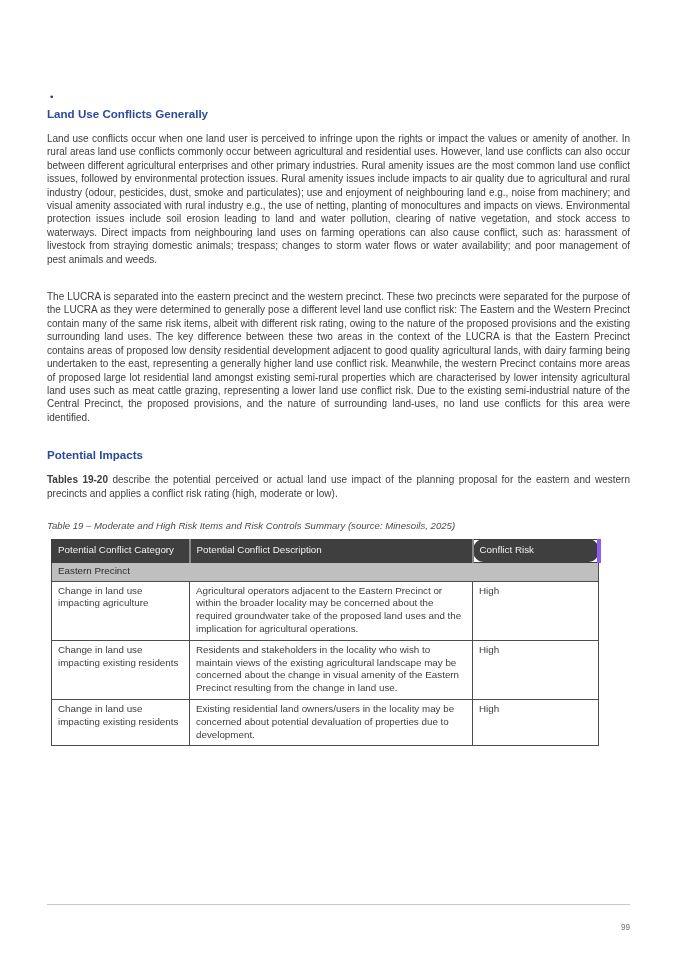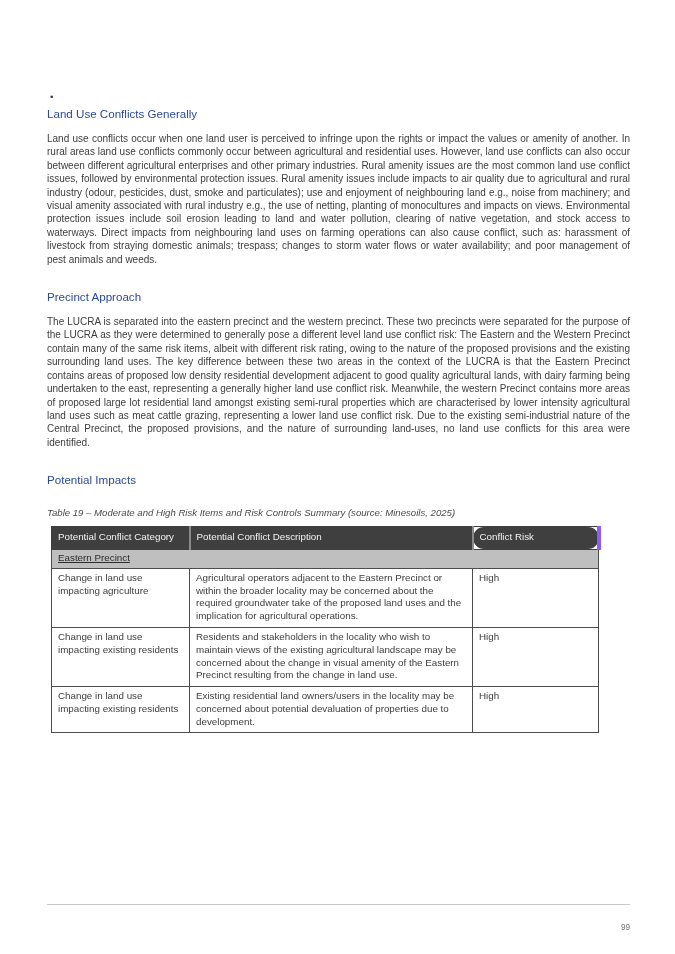--- a/index.html
+++ b/index.html
@@ -24,21 +24,21 @@
     margin-bottom:17px;
   }
   .bullet-glyph{
     position:absolute;left:3px;top:0;
     font-size:9.8px;
   }
   h2.sec-heading{
     color:#2b4a9e;
     font-size:11.6px;
     line-height:14px;
-    font-weight:normal;
+    font-weight:bold;
     margin:0 0 11px 0;
   }
   p.body-par{
     font-size:10px;
     line-height:13.4px;
     text-align:justify;
     margin:4px 0 24px 0;
   }
   .sec{margin:0;}
   .lead-bold{font-weight:bold;}
@@ -73,21 +73,20 @@
   table.risk-table th:last-child{border-right:4px solid #8b5cf6;border-radius:11px;}
   table.risk-table td{
     border:1px solid #4d4d4d;
     vertical-align:top;
     padding:3px 6px 4px 6px;
   }
   tr.group-row td{
     background:#bfbfbf;
     color:#2c2c2c;
     padding:2px 6px 3px 6px;
-    text-decoration:underline;
   }
   .footer{
     position:absolute;
     left:47px; right:45px; top:904px;
     border-top:1px solid #c9c9c9;
     text-align:right;
     padding-top:18px;
     font-size:8.2px;
     color:#6e6e6e;
   }
@@ -100,26 +99,28 @@
   <div class="bullet-item">
     <span class="bullet-glyph">•</span>
   </div>
 
   <div class="sec">
     <h2 class="sec-heading">Land Use Conflicts Generally</h2>
     <p class="body-par">Land use conflicts occur when one land user is perceived to infringe upon the rights or impact the values or amenity of another. In rural areas land use conflicts commonly occur between agricultural and residential uses. However, land use conflicts can also occur between different agricultural enterprises and other primary industries. Rural amenity issues are the most common land use conflict issues, followed by environmental protection issues. Rural amenity issues include impacts to air quality due to agricultural and rural industry (odour, pesticides, dust, smoke and particulates); use and enjoyment of neighbouring land e.g., noise from machinery; and visual amenity associated with rural industry e.g., the use of netting, planting of monocultures and impacts on views. Environmental protection issues include soil erosion leading to land and water pollution, clearing of native vegetation, and stock access to waterways. Direct impacts from neighbouring land uses on farming operations can also cause conflict, such as: harassment of livestock from straying domestic animals; trespass; changes to storm water flows or water availability; and poor management of pest animals and weeds.</p>
   </div>
 
   <div class="sec">
-    <h2 class="sec-heading">Precinct Approach</h2>
     <p class="body-par">The LUCRA is separated into the eastern precinct and the western precinct. These two precincts were separated for the purpose of the LUCRA as they were determined to generally pose a different level land use conflict risk: The Eastern and the Western Precinct contain many of the same risk items, albeit with different risk rating, owing to the nature of the proposed provisions and the existing surrounding land uses. The key difference between these two areas in the context of the LUCRA is that the Eastern Precinct contains areas of proposed low density residential development adjacent to good quality agricultural lands, with dairy farming being undertaken to the east, representing a generally higher land use conflict risk. Meanwhile, the western Precinct contains more areas of proposed large lot residential land amongst existing semi-rural properties which are characterised by lower intensity agricultural land uses such as meat cattle grazing, representing a lower land use conflict risk. Due to the existing semi-industrial nature of the Central Precinct, the proposed provisions, and the nature of surrounding land-uses, no land use conflicts for this area were identified.</p>
   </div>
 
   <div class="sec">
     <h2 class="sec-heading">Potential Impacts</h2>
+    <p class="body-par" style="margin-bottom:0;">
+      <span class="lead-bold">Tables 19-20</span><span> describe the potential perceived or actual land use impact of the planning proposal for the eastern and western precincts and applies a conflict risk rating (high, moderate or low).</span>
+    </p>
   </div>
 
   <div class="table-caption">Table 19 – Moderate and High Risk Items and Risk Controls Summary (source: Minesoils, 2025)</div>
 
   <table class="risk-table">
     <colgroup>
         <col class="c1">
         <col class="c2">
         <col class="c3">
       </colgroup>

